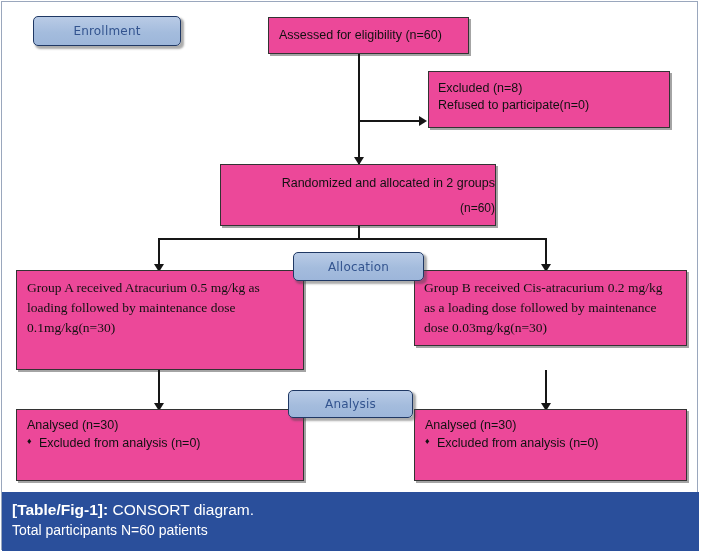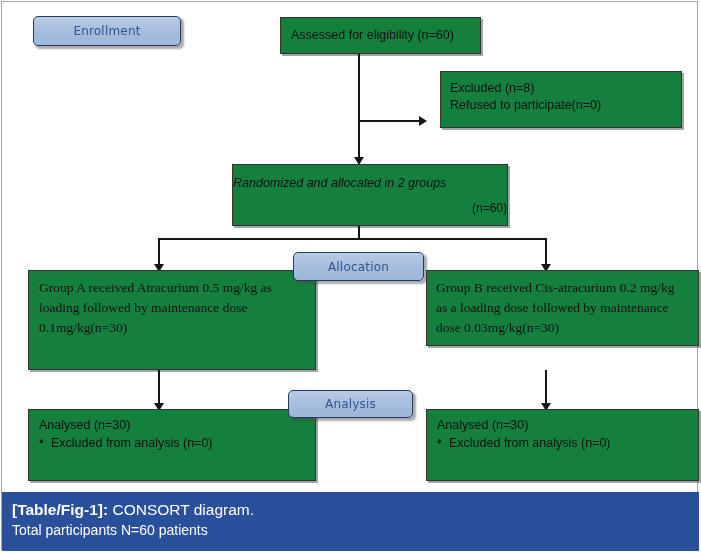--- a/index.html
+++ b/index.html
@@ -23,23 +23,22 @@
     border: 1px solid #9aa7bd;
     box-sizing: border-box;
     pointer-events: none;
   }
 
   
   .fbox {
     position: absolute;
     box-sizing: border-box;
     border: 1.5px solid #333333;
-    background: #15803d;
+    background: #ec4899;
     box-shadow: 2px 2px 0 rgba(90,90,90,0.55);
-    margin-left: 12px;
   }
   .fbox .txt {
     display: block;
   }
   .sans { font-family: "Liberation Sans", sans-serif; }
   .serif { font-family: "Liberation Serif", serif; }
 
   
   .pill {
     position: absolute;
@@ -128,21 +127,21 @@
   </div>
 
   <div class="vline" style="left:358px; top:54px; height:110px;"></div>
 
   <div class="hline" style="left:358px; top:120px; width:62px;"></div>
   <div class="arrowright" style="left:419px; top:116px;"></div>
 
   <div class="arrowdown" style="left:353.5px; top:157px;"></div>
 
   <div class="fbox" style="left:220px; top:164px; width:276px; height:62px;">
-    <span class="txt sans" style="position:absolute; left:0; right:0; top:11px; text-align:left; font-size:12.5px; color:#111;font-style:italic;">Randomized and allocated in 2 groups</span>
+    <span class="txt sans" style="position:absolute; left:0; right:0; top:11px; text-align:right; font-size:12.5px; color:#111;">Randomized and allocated in 2 groups</span>
     <span class="txt sans" style="position:absolute; left:0; right:0; top:36px; text-align:right; font-size:12px; color:#111;">(n=60)</span>
   </div>
 
   <div class="vline" style="left:358px; top:226px; height:13px;"></div>
   <div class="hline" style="left:158px; top:238px; width:388px;"></div>
   <div class="vline" style="left:158px; top:238px; height:31px;"></div>
   <div class="vline" style="left:545px; top:238px; height:31px;"></div>
   <div class="arrowdown" style="left:153.5px; top:264px;"></div>
   <div class="arrowdown" style="left:540.5px; top:264px;"></div>
 

